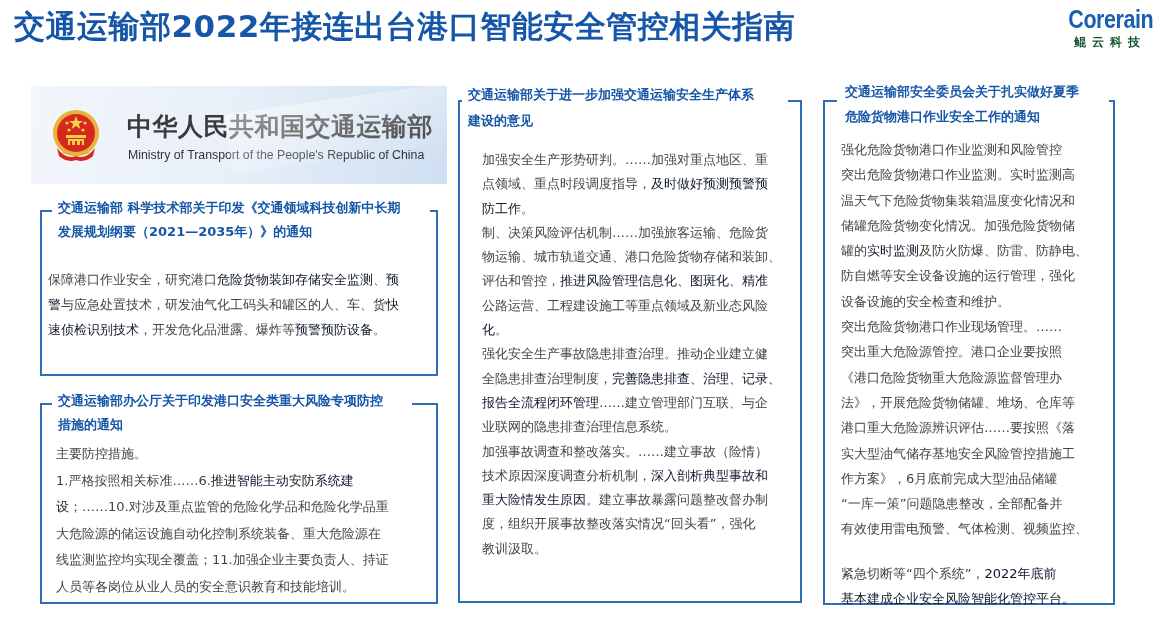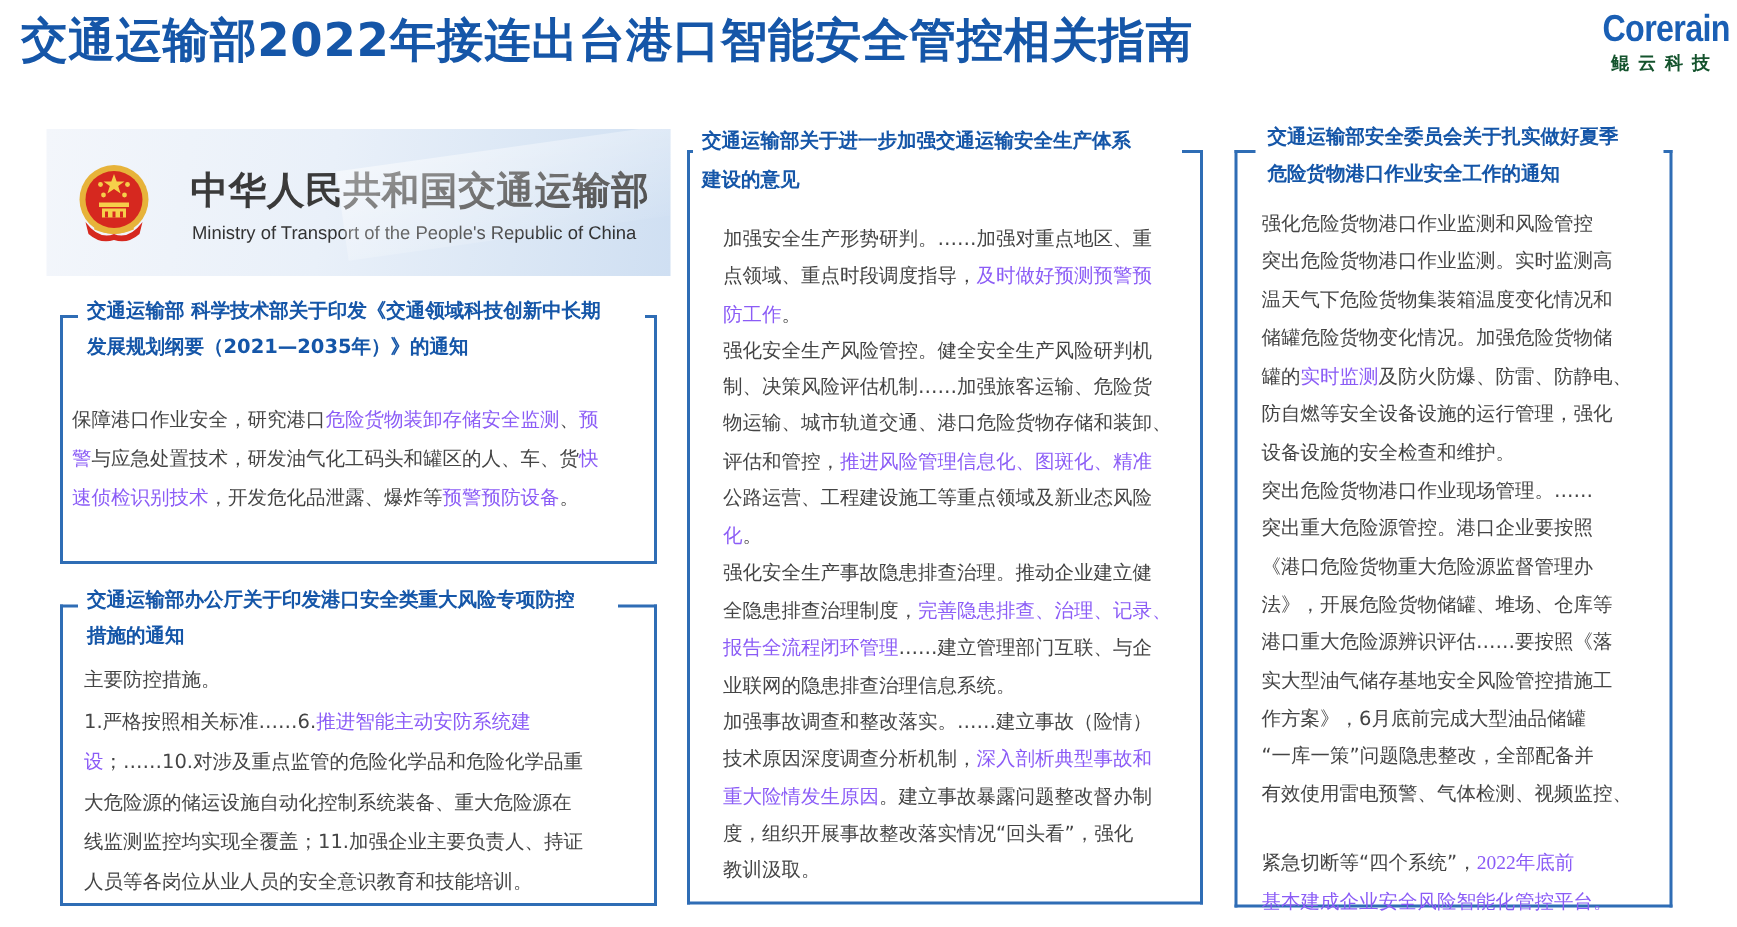--- a/index.html
+++ b/index.html
@@ -53,21 +53,21 @@
     .card .edge-l, .card .edge-r {
       position: absolute; top: 0; height: 2px; background: #2f6db5;
     }
     .card-head {
       position: absolute; background: #fff; padding: 0 6px;
       font-size: 13px; font-weight: bold; color: #1556a8; line-height: 24px;
     }
     .card-body {
       position: absolute; font-size: 13px; color: #444; line-height: 24.5px;
     }
-    .red { color: #8b5cf6; font-family: Liberation Serif, serif; }
+    .red { color: #0f172a; }
 
     
     #card1 { left: 40px; top: 210px; width: 398px; height: 166px; }
     #card2 { left: 40px; top: 403px; width: 398px; height: 201px; }
     #card3 { left: 458px; top: 100px; width: 344px; height: 503px; }
     #card4 { left: 823px; top: 100px; width: 292px; height: 505px; }
   </style>
 </head>
 <body>
 
@@ -134,21 +134,20 @@
   <div class="edge-l" style="left:-2px;width:12px;"></div>
   <div class="edge-r" style="right:-2px;width:14px;"></div>
   <div class="card-head" style="left:2px;top:-18px;width:316px;line-height:26px;">
     <div>交通运输部关于进一步加强交通运输安全生产体系</div>
     <div>建设的意见</div>
   </div>
   <div class="card-body" style="left:22px;top:48px;width:316px;line-height:24.3px;">
       <div style="white-space: nowrap;"><span>加强安全生产形势研判。……加强对重点地区、重</span></div>
       <div style="white-space: nowrap;"><span>点领域、重点时段调度指导，</span><span class="red">及时做好预测预警预</span></div>
       <div style="white-space: nowrap;"><span class="red">防工作</span><span>。</span></div>
-      <div style="white-space: nowrap;"><span>强化安全生产风险管控。健全安全生产风险研判机</span></div>
       <div style="white-space: nowrap;"><span>制、决策风险评估机制……加强旅客运输、危险货</span></div>
       <div style="white-space: nowrap;"><span>物运输、城市轨道交通、港口危险货物存储和装卸、</span></div>
       <div style="white-space: nowrap;"><span>评估和管控，</span><span class="red">推进风险管理信息化、图斑化、精准</span></div>
       <div style="white-space: nowrap;"><span>公路运营、工程建设施工等重点领域及新业态风险</span></div>
       <div style="white-space: nowrap;"><span class="red">化</span><span>。</span></div>
       <div style="white-space: nowrap;"><span>强化安全生产事故隐患排查治理。推动企业建立健</span></div>
       <div style="white-space: nowrap;"><span>全隐患排查治理制度，</span><span class="red">完善隐患排查、治理、记录、</span></div>
       <div style="white-space: nowrap;"><span class="red">报告全流程闭环管理</span><span>……建立管理部门互联、与企</span></div>
       <div style="white-space: nowrap;"><span>业联网的隐患排查治理信息系统。</span></div>
       <div style="white-space: nowrap;"><span>加强事故调查和整改落实。……建立事故（险情）</span></div>

